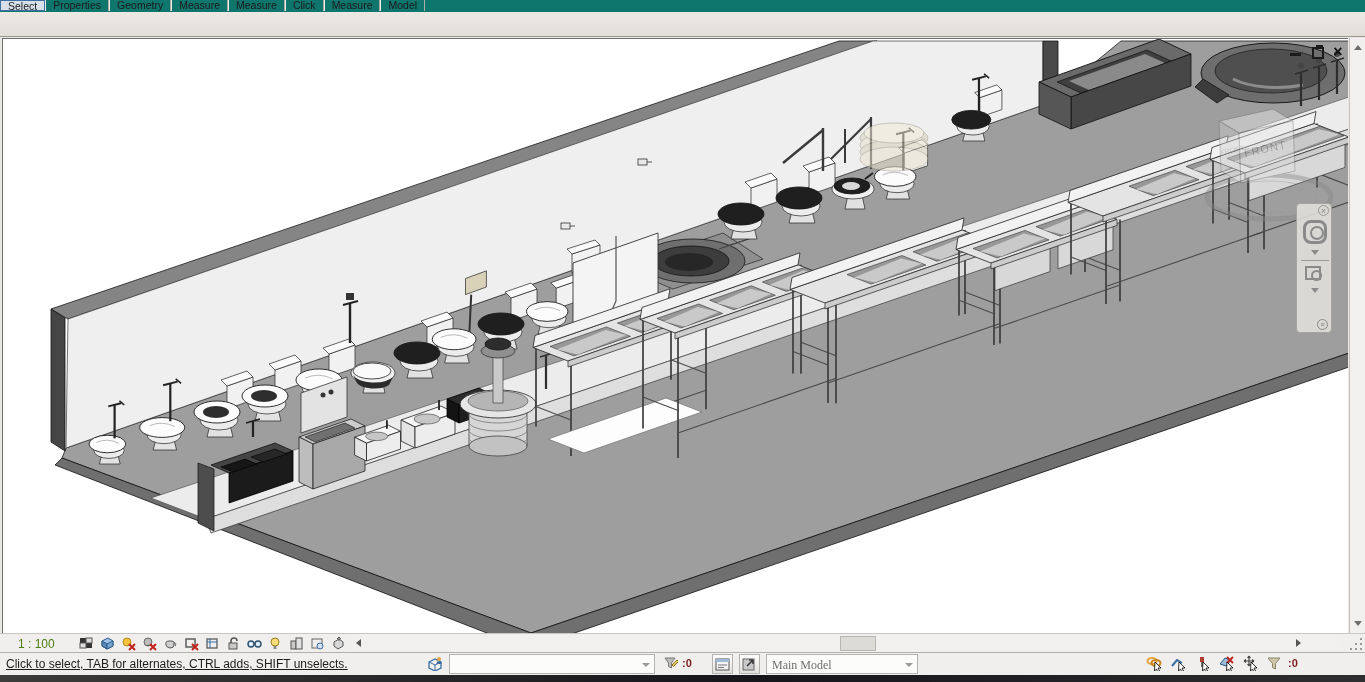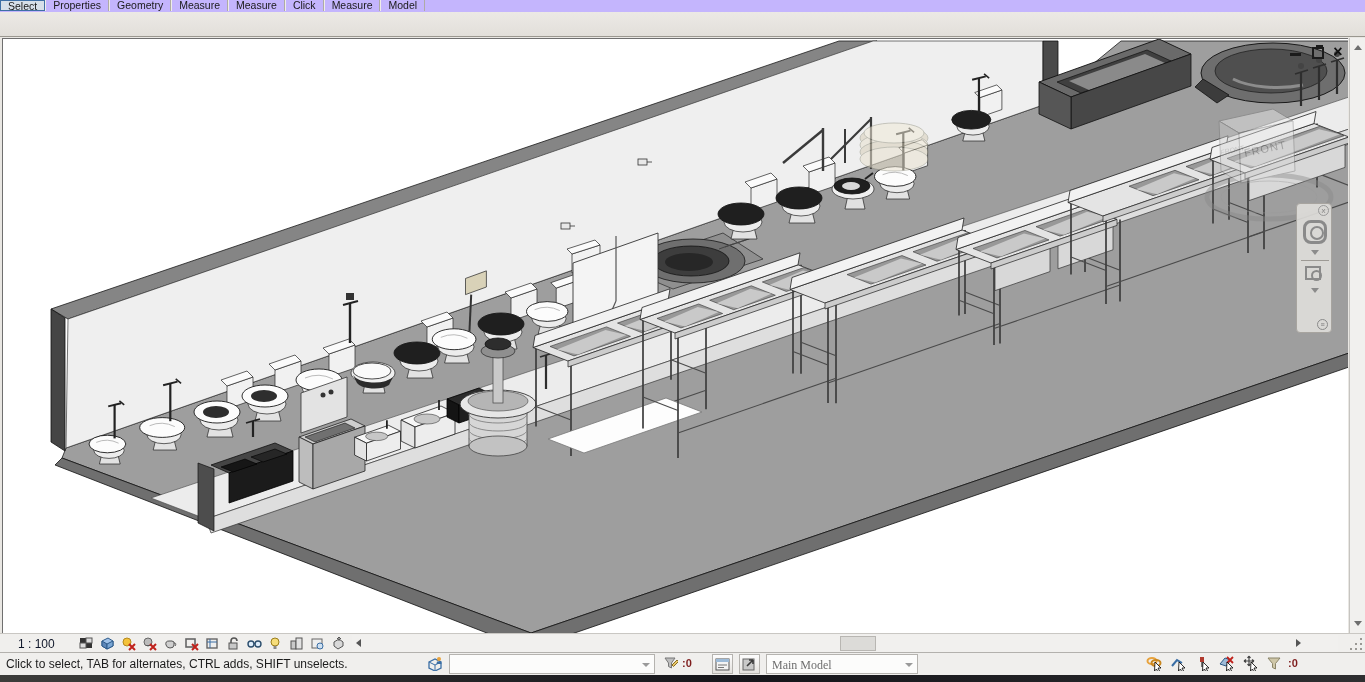--- a/index.html
+++ b/index.html
@@ -1,19 +1,19 @@
 <!DOCTYPE html>
 <html><head>
 <meta charset="utf-8">
 <style>
   * { margin:0; padding:0; box-sizing:border-box; }
   html,body { width:1365px; height:682px; overflow:hidden; font-family:"Liberation Sans",sans-serif; background:#e9e7e3; }
 
   
-  #ribbon-strip { position:absolute; left:0; top:0; width:1365px; height:18px; background:#c4b5fd; border-bottom:1px solid #b9b6b0; overflow:hidden; }
+  #ribbon-strip { position:absolute; left:0; top:0; width:1365px; height:18px; background:#0f766e; border-bottom:1px solid #b9b6b0; overflow:hidden; }
   .rtab { float:left; height:11px; padding:0 7px; font-size:10.5px; line-height:11px; color:#1a1a1a; border-right:1px solid #aeaba5; border-left:1px solid #efede9; white-space:nowrap; }
   .rtab.active { border:1px solid #3f6fa5; background:#d7dfe9; }
   #options-bar { position:absolute; left:0; top:12px; width:1365px; height:25px; background:linear-gradient(#ece9e5,#e2dfda); border-bottom:1px solid #9a978f; }
 
   
   #view-area { position:absolute; left:2px; top:38px; width:1346px; height:595px; background:#ffffff; border-left:1px solid #6f6f6f; border-top:1px solid #6f6f6f; overflow:hidden; }
   #scene-svg { position:absolute; left:0; top:0; }
 
   
   #win-controls { position:absolute; right:3px; top:6px; display:flex; gap:7px; align-items:center; }
@@ -35,33 +35,33 @@
   #nav-opt { position:absolute; right:3px; bottom:2px; width:11px; height:11px; border-radius:50%; border:1px solid #8a8a8a; color:#777; font-size:7px; line-height:10px; text-align:center; }
 
   
   #vscroll { position:absolute; left:1349px; top:38px; width:16px; height:595px; background:#f1f0ee; border-left:1px solid #c6c4c0; }
   .arr { position:absolute; left:4px; width:0; height:0; border-left:4px solid transparent; border-right:4px solid transparent; }
   #vs-up { top:7px; border-bottom:5px solid #6e6e6e; }
   #vs-dn { bottom:7px; border-top:5px solid #6e6e6e; }
 
   
   #bottom-bar { position:absolute; left:0; top:633px; width:1365px; height:19px; background:#f0efed; border-top:1px solid #c9c7c3; }
-  #scale-label { position:absolute; left:18px; top:3px; font-size:12px; color:#0f172a; }
+  #scale-label { position:absolute; left:18px; top:3px; font-size:12px; color:#4d7c0f; }
   #vc-icons { position:absolute; left:78px; top:1px; display:flex; gap:4px; }
   .vcico { width:17px; height:17px; position:relative; }
   #hscroll { position:absolute; left:352px; top:1px; width:986px; height:17px; background:#f1f0ee; }
   #hs-left { position:absolute; left:4px; top:4px; width:0; height:0; border-top:4px solid transparent; border-bottom:4px solid transparent; border-right:5px solid #555; }
   #hs-right { position:absolute; left:944px; top:4px; width:0; height:0; border-top:4px solid transparent; border-bottom:4px solid transparent; border-left:5px solid #555; }
   #hs-thumb { position:absolute; left:488px; top:1px; width:36px; height:15px; background:#dcdbd8; border:1px solid #b8b6b2; }
   #resize-grip { position:absolute; right:3px; top:4px; width:12px; height:12px; }
   .gd { position:absolute; width:2px; height:2px; background:#9a9894; }
 
   
   #status-bar { position:absolute; left:0; top:652px; width:1365px; height:23px; background:#f0efed; border-top:1px solid #b3b1ad; font-size:12px; color:#1c1c1c; }
-  #status-hint { position:absolute; left:6px; top:4px; }
+  #status-hint { position:absolute; left:6px; top:4px;text-decoration:underline; }
   .sico { position:absolute; top:1px; width:21px; height:20px; }
   .sbtn { background:linear-gradient(#fdfdfd,#e4e2de); border:1px solid #b5b3af; }
   .combo { position:absolute; top:1px; height:20px; background:#fcfcfb; border:1px solid #b5b3af;font-family:Liberation Serif, serif; }
   .combo .cv { position:absolute; left:5px; top:3px; font-size:12px; color:#6e6e6e; white-space:nowrap; }
   .combo .ch { position:absolute; right:4px; top:8px; width:0; height:0; border-left:4px solid transparent; border-right:4px solid transparent; border-top:4px solid #9a9a9a; }
   .cnt { position:absolute; top:4px; font-size:11px; font-weight:bold; color:#7e1c1c; }
   #dark-strip { position:absolute; left:0; top:675px; width:1365px; height:7px; background:linear-gradient(100deg,#3c3c3a,#15151a 55%,#2e2e30); }
 </style>
 </head>
 <body>

